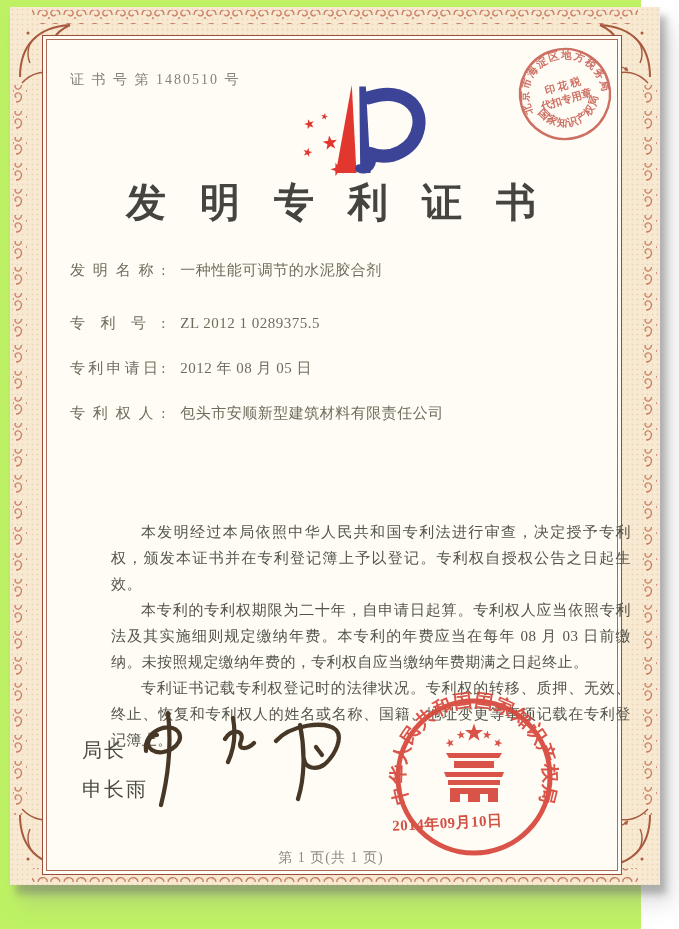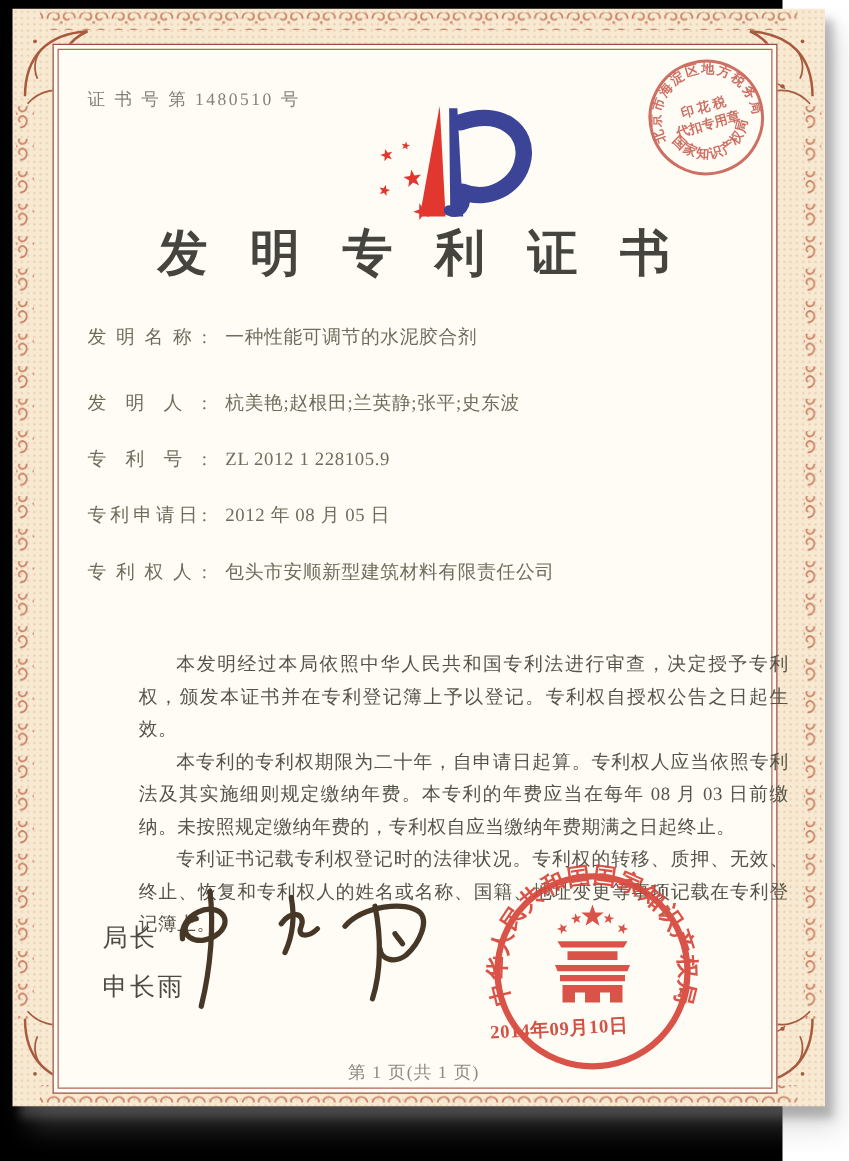--- a/index.html
+++ b/index.html
@@ -1,17 +1,17 @@
 <!DOCTYPE html>
 <html><head>
 <meta charset="utf-8">
 <style>
   html,body{margin:0;padding:0;width:679px;height:929px;background:#ffffff;overflow:hidden;
     font-family:"Liberation Serif","DejaVu Serif",serif;}
-  .scan{position:relative;width:626px;height:929px;background:#000000;}
+  .scan{position:relative;width:626px;height:929px;background:#bef264;padding-left:15px;}
   .paper{position:absolute;left:10px;top:7px;width:650px;height:878px;
     background-color:#f7e9d2;
     background-image:radial-gradient(rgba(203,148,94,.26) .8px, transparent 1.1px);
     background-size:5px 5px;
     box-shadow:6px 9px 7px rgba(110,110,110,.45), 12px 18px 20px rgba(150,150,150,.30);}
   .frame{position:absolute;left:0;top:0;width:650px;height:878px;pointer-events:none;}
   .panel{position:absolute;left:32px;top:28px;width:578px;height:838px;
     background:#fefcf5;border:1px solid #9b4d3b;}
   .panel-line{position:absolute;inset:3px;border:1px solid #ad6a55;pointer-events:none;}
   .cert-no{position:absolute;left:60px;top:64px;font-size:14px;letter-spacing:2px;color:#82827a;}
@@ -102,26 +102,22 @@
     </svg>
 
     <h1 class="title">发 明 专 利 证 书</h1>
 
     <div class="fields">
       <div class="field-row">
         <span class="flabel">发明名称:</span>
         <span class="fvalue">一种性能可调节的水泥胶合剂</span>
       </div>
       <div class="field-row">
-        <span class="flabel">发明人:</span>
-        <span class="fvalue">杭美艳;赵根田;兰英静;张平;史东波</span>
-      </div>
-      <div class="field-row">
         <span class="flabel">专利号:</span>
-        <span class="fvalue">ZL 2012 1 228105.9</span>
+        <span class="fvalue">ZL 2012 1 0289375.5</span>
       </div>
       <div class="field-row">
         <span class="flabel">专利申请日:</span>
         <span class="fvalue">2012 年 08 月 05 日</span>
       </div>
       <div class="field-row">
         <span class="flabel">专利权人:</span>
         <span class="fvalue">包头市安顺新型建筑材料有限责任公司</span>
       </div>
     </div>

